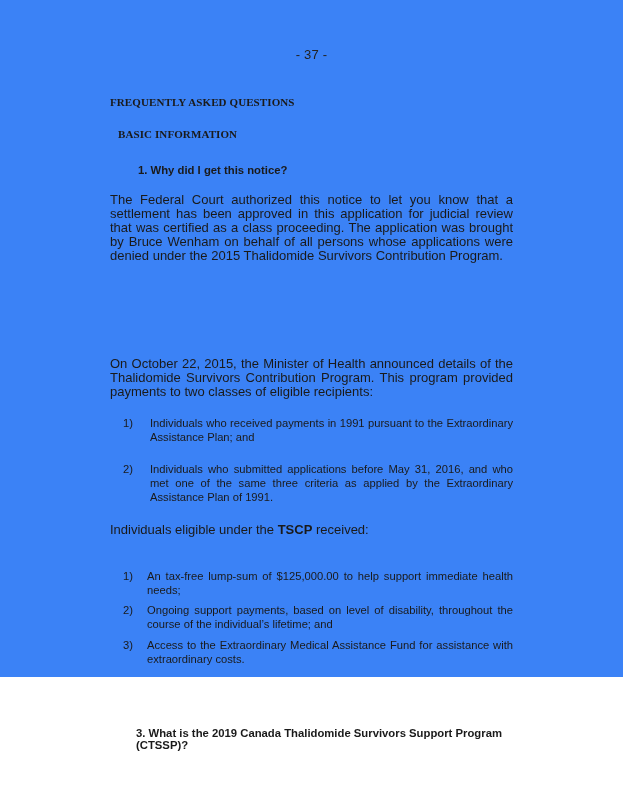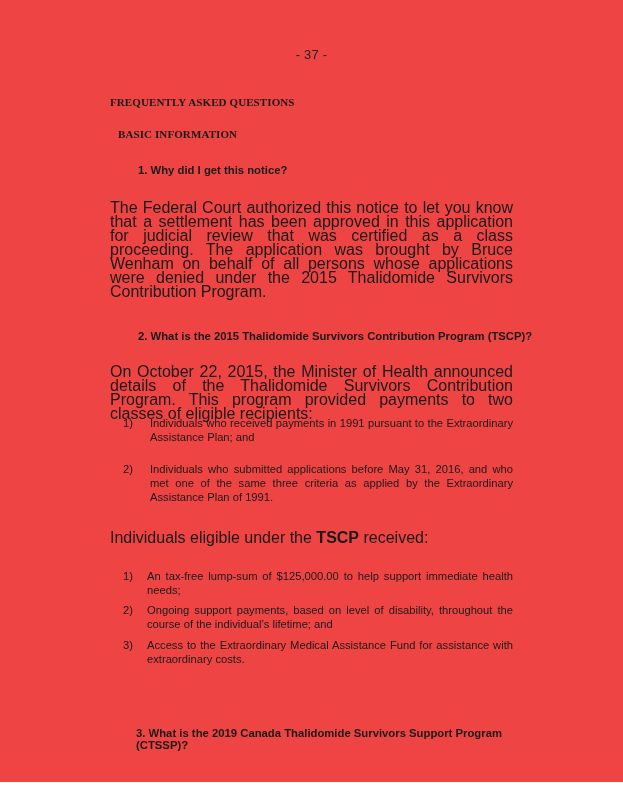--- a/index.html
+++ b/index.html
@@ -1,43 +1,42 @@
 <!DOCTYPE html>
 <html><head>
 <meta charset="utf-8">
 <style>
   html, body { margin: 0; padding: 0; background: #ffffff; }
   body { width: 623px; height: 807px; position: relative; overflow: hidden;
          font-family: "Liberation Sans", "DejaVu Sans", sans-serif; color: #1a1a1a; }
-  .page { position: absolute; left: 0; top: 0; width: 623px; height: 782px; background: #ef4444; }
+  .page { position: absolute; left: 0; top: 0; width: 623px; height: 677px; background: #3b82f6; }
   .pagenum { position: absolute; top: 47px; left: 0; width: 623px; text-align: center;
              font-size: 13px; letter-spacing: 0.2px; color: #222; }
   .abs { position: absolute; left: 110px; width: 403px; }
   .h-caps { font-weight: bold; font-size: 11px; letter-spacing: 0.1px; font-family: Liberation Serif, serif; }
   .h-q { font-weight: bold; font-size: 11.3px; margin-left: 28px; }
-  .p { font-size: 16px; line-height: 14px; text-align: justify; text-align-last: left; margin-top: 8px; }
+  .p { font-size: 13px; line-height: 14px; text-align: justify; text-align-last: left; }
   .li { position: absolute; left: 110px; width: 403px; font-size: 11.2px; line-height: 14px; }
   .li .num { position: absolute; left: 13px; top: 0; }
   .li .txt { position: absolute; left: 40px; width: 363px; text-align: justify; text-align-last: left; }
   b { font-weight: bold; }
 </style>
 </head>
 <body>
 
 <div class="page">
 
   <div class="pagenum">- 37 -</div>
 
   <div class="abs h-caps" style="top:96px;">FREQUENTLY ASKED QUESTIONS</div>
   <div class="abs h-caps" style="top:128px;margin-left:8px;">BASIC INFORMATION</div>
 
   <div class="abs h-q" style="top:164px;">1. Why did I get this notice?</div>
   <div class="abs p" style="top:193px;">The Federal Court authorized this notice to let you know that a settlement has been approved in this application for judicial review that was certified as a class proceeding. The application was brought by Bruce Wenham on behalf of all persons whose applications were denied under the 2015 Thalidomide Survivors Contribution Program.</div>
 
-  <div class="abs h-q" style="top:330px;">2. What is the 2015 Thalidomide Survivors Contribution Program (TSCP)?</div>
   <div class="abs p" style="top:357px;">On October 22, 2015, the Minister of Health announced details of the Thalidomide Survivors Contribution Program. This program provided payments to two classes of eligible recipients:</div>
 
   <div class="li" style="top:416px;">
     <span class="num">1)</span>
     <span class="txt">Individuals who received payments in 1991 pursuant to the Extraordinary Assistance Plan; and</span>
   </div>
   <div class="li" style="top:462px;">
     <span class="num">2)</span>
     <span class="txt">Individuals who submitted applications before May 31, 2016, and who met one of the same three criteria as applied by the Extraordinary Assistance Plan of 1991.</span>
   </div>

